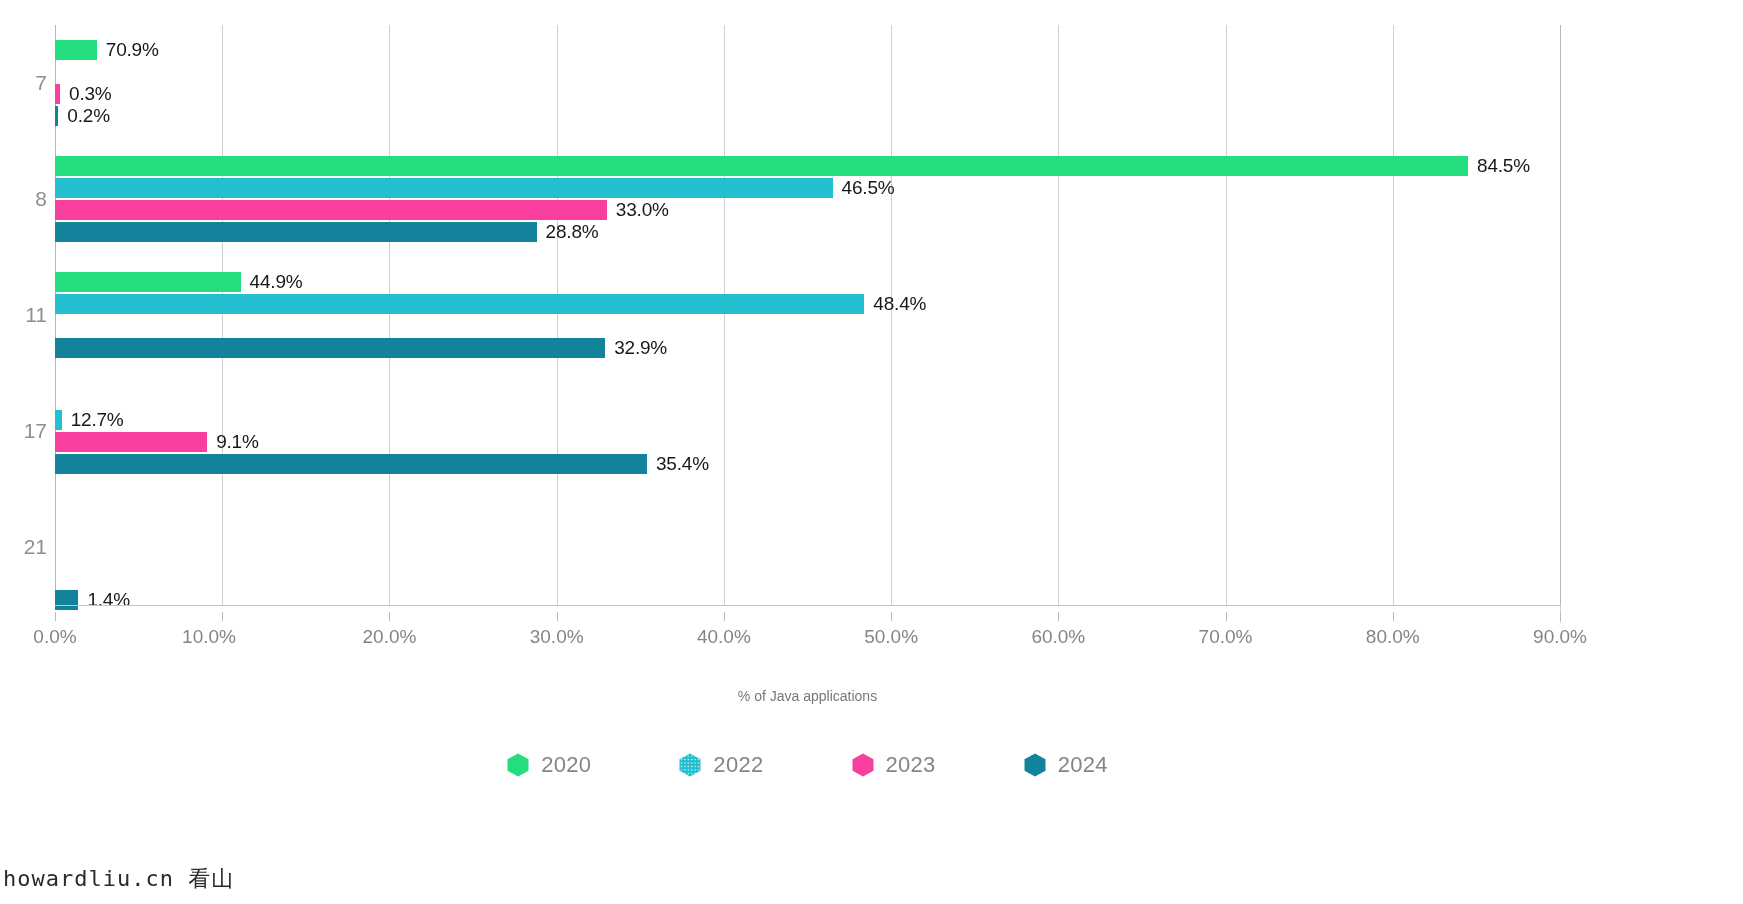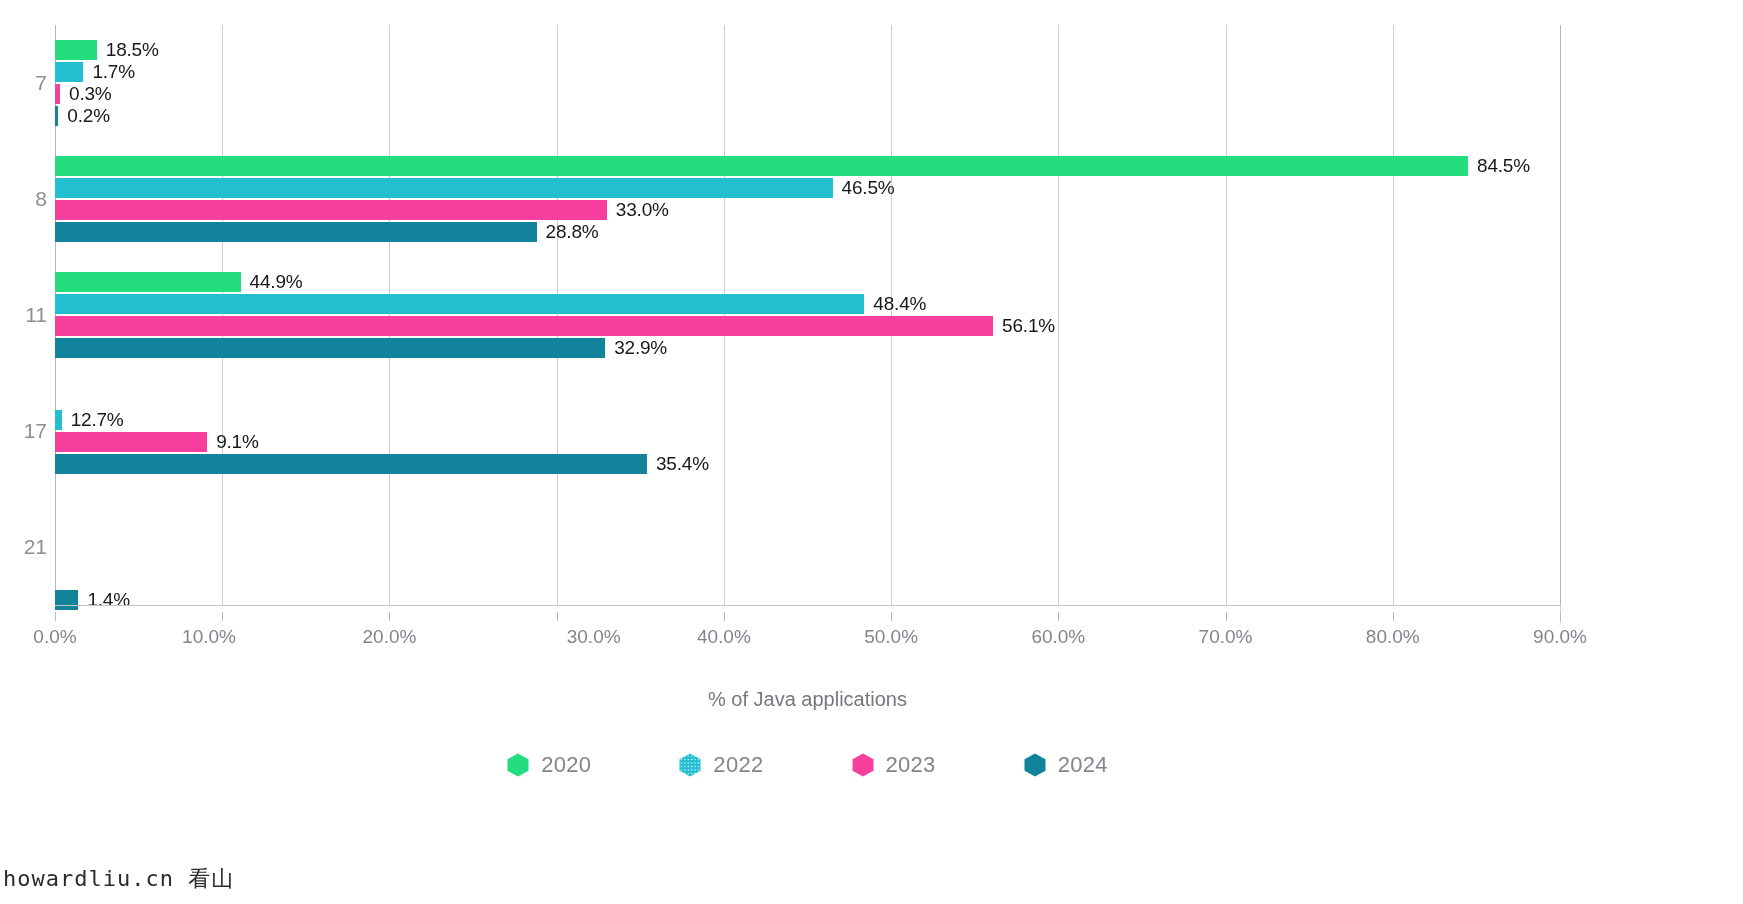--- a/index.html
+++ b/index.html
@@ -138,21 +138,21 @@
     background: #b9bcbf;
   }
 
   
   .axis-title {
     position: absolute;
     left: 0;
     top: 688px;
     width: 1505px;
     text-align: center;
-    font-size: 20px;
+    font-size: 14px;
     color: #72787e;
     font-family: "Liberation Sans", sans-serif;
   }
 
   
   .legend {
     position: absolute;
     left: 0;
     top: 752px;
     width: 1505px;
@@ -206,25 +206,21 @@
         <div class="gridline" style="left: 836.111px;"></div>
         <div class="gridline" style="left: 1003.33px;"></div>
         <div class="gridline" style="left: 1170.56px;"></div>
         <div class="gridline" style="left: 1337.78px;"></div>
         <div class="gridline last" style="left: 1505px;"></div>
       </div>
     <div id="bars-layer">
         <div class="group" style="top: 15px; height: 86px;">
           <div class="bar-row" style="top: 0px; width: 1505px;">
             <div class="bar" title="2020: 2.5%" style="width: 41.8056px; background: rgb(35, 221, 127);"></div>
-            <div class="bar-label" style="left: 50.8056px;">18.5%</div>
-          </div>
-          <div class="bar-row" style="top: 22px; width: 1505px;">
-            <div class="bar" title="2022: 1.7%" style="width: 28.4278px; background: rgb(35, 191, 208);"></div>
-            <div class="bar-label" style="left: 37.4278px;">1.7%</div>
+            <div class="bar-label" style="left: 50.8056px;">70.9%</div>
           </div>
           <div class="bar-row" style="top: 44px; width: 1505px;">
             <div class="bar" title="2023: 0.3%" style="width: 5.01667px; background: rgb(249, 63, 158);"></div>
             <div class="bar-label" style="left: 14.0167px;">0.3%</div>
           </div>
           <div class="bar-row" style="top: 66px; width: 1505px;">
             <div class="bar" title="2024: 0.2%" style="width: 3.34444px; background: rgb(18, 131, 155);"></div>
             <div class="bar-label" style="left: 12.3444px;">0.2%</div>
           </div>
         </div>
@@ -247,24 +243,20 @@
           </div>
         </div>
         <div class="group" style="top: 247px; height: 86px;">
           <div class="bar-row" style="top: 0px; width: 1505px;">
             <div class="bar" title="2020: 11.1%" style="width: 185.617px; background: rgb(35, 221, 127);"></div>
             <div class="bar-label" style="left: 194.617px;">44.9%</div>
           </div>
           <div class="bar-row" style="top: 22px; width: 1505px;">
             <div class="bar" title="2022: 48.4%" style="width: 809.356px; background: rgb(35, 191, 208);"></div>
             <div class="bar-label" style="left: 818.356px;">48.4%</div>
-          </div>
-          <div class="bar-row" style="top: 44px; width: 1505px;">
-            <div class="bar" title="2023: 56.1%" style="width: 938.117px; background: rgb(249, 63, 158);"></div>
-            <div class="bar-label" style="left: 947.117px;">56.1%</div>
           </div>
           <div class="bar-row" style="top: 66px; width: 1505px;">
             <div class="bar" title="2024: 32.9%" style="width: 550.161px; background: rgb(18, 131, 155);"></div>
             <div class="bar-label" style="left: 559.161px;">32.9%</div>
           </div>
         </div>
         <div class="group" style="top: 363px; height: 86px;">
           <div class="bar-row" style="top: 0px; width: 1505px;"></div>
           <div class="bar-row" style="top: 22px; width: 1505px;">
             <div class="bar" title="2022: 0.4%" style="width: 6.68889px; background: rgb(35, 191, 208);"></div>
@@ -303,21 +295,21 @@
     </div>
 
   <div class="xticks" id="xticks">
       <div class="xtick-mark" style="left: 0px;"></div>
       <div class="xtick" style="left: 0px;">0.0%</div>
       <div class="xtick-mark" style="left: 167.222px;"></div>
       <div class="xtick" style="left: 154px;">10.0%</div>
       <div class="xtick-mark" style="left: 334.444px;"></div>
       <div class="xtick" style="left: 334.444px;">20.0%</div>
       <div class="xtick-mark" style="left: 501.667px;"></div>
-      <div class="xtick" style="left: 501.667px; margin-left: 37px;">30.0%</div>
+      <div class="xtick" style="left: 501.667px;">30.0%</div>
       <div class="xtick-mark" style="left: 668.889px;"></div>
       <div class="xtick" style="left: 668.889px; text-align: center;">40.0%</div>
       <div class="xtick-mark" style="left: 836.111px;"></div>
       <div class="xtick" style="left: 836.111px;">50.0%</div>
       <div class="xtick-mark" style="left: 1003.33px;"></div>
       <div class="xtick" style="left: 1003.33px;">60.0%</div>
       <div class="xtick-mark" style="left: 1170.56px;"></div>
       <div class="xtick" style="left: 1170.56px;">70.0%</div>
       <div class="xtick-mark" style="left: 1337.78px;"></div>
       <div class="xtick" style="left: 1337.78px;">80.0%</div>

